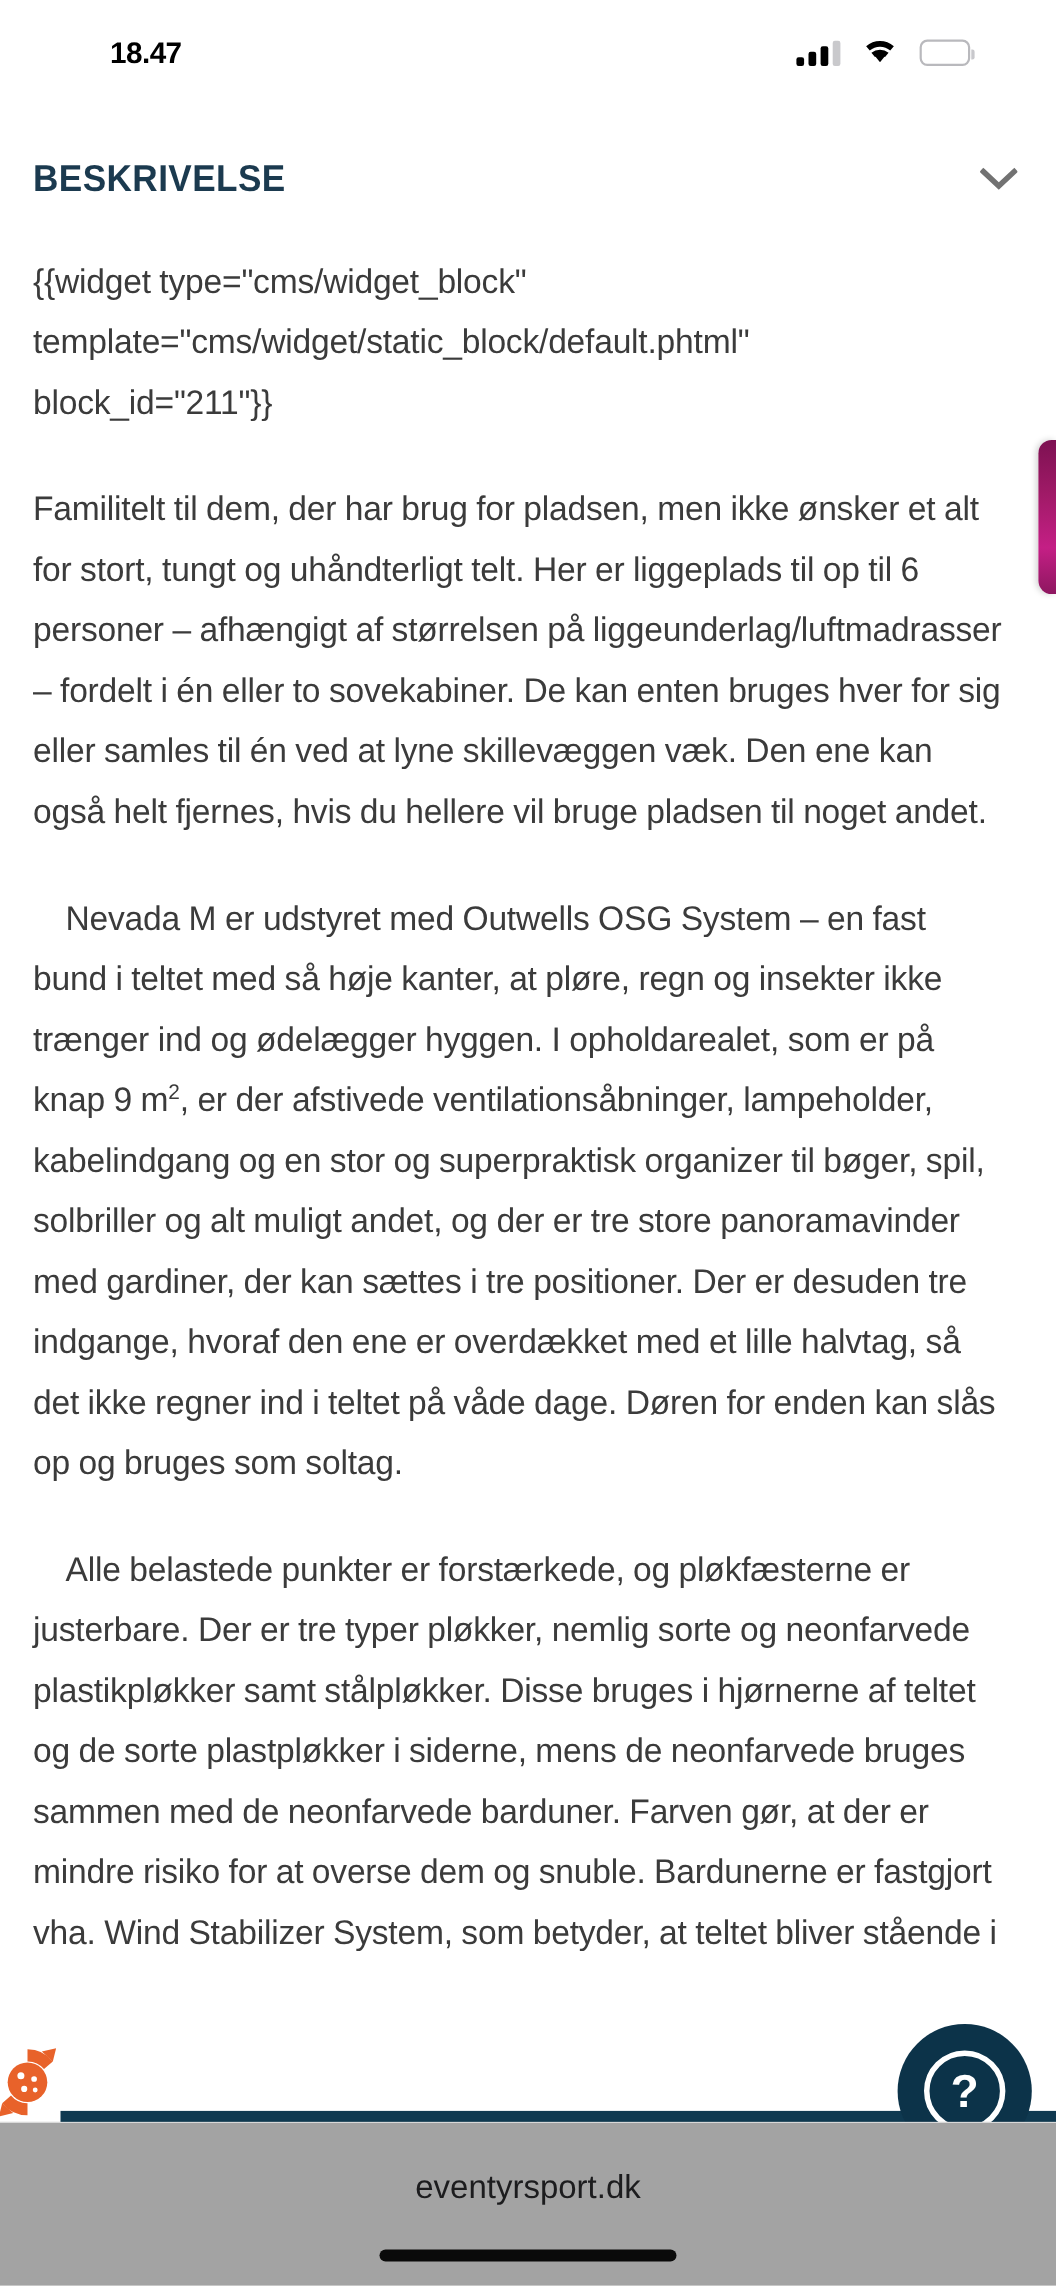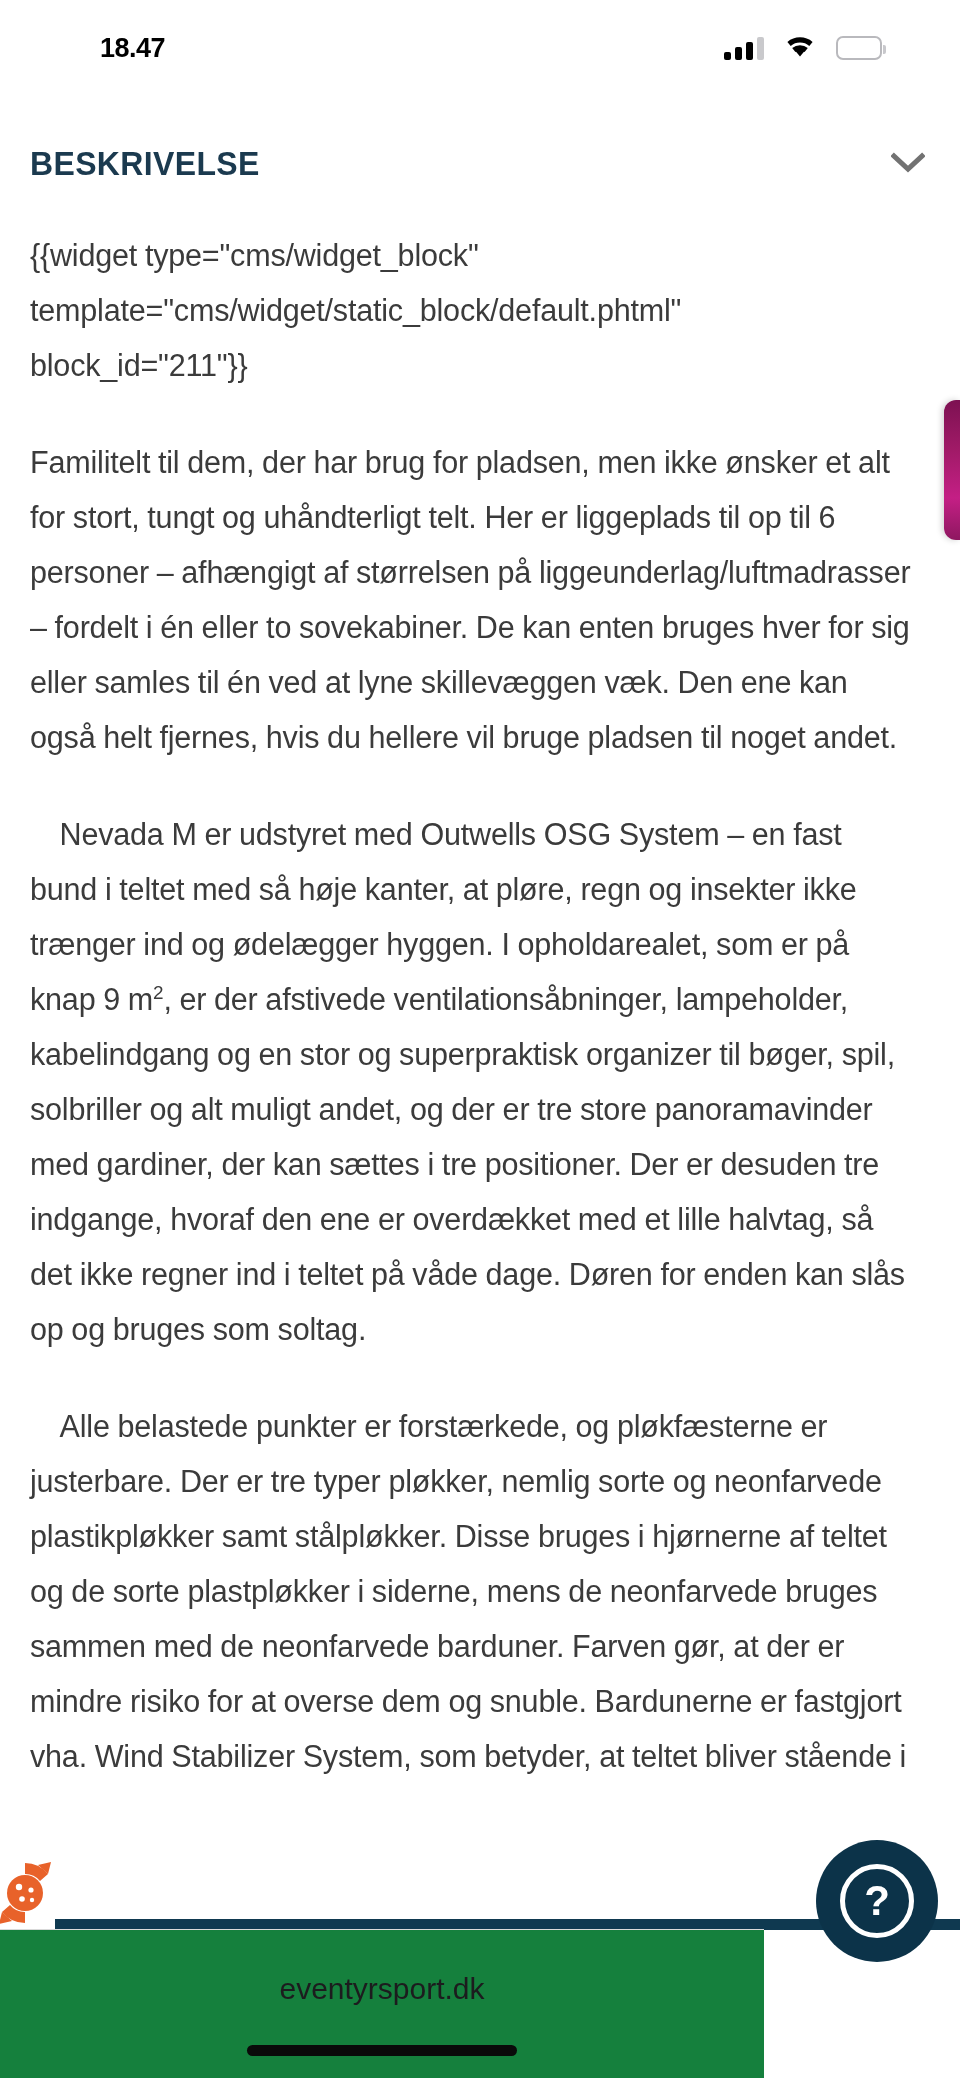--- a/index.html
+++ b/index.html
@@ -214,23 +214,23 @@
     height: 148px;
     background: #ffffff;
     z-index: 2;
   }
 
   
   .browser-bar {
     position: absolute;
     left: 0;
     bottom: 0;
-    width: 764px;
+    width: 960px;
     height: 148px;
-    background: #15803d;
+    background: #a3a3a3;
     border-top: 1px solid #d9d9d9;
     z-index: 10;
   }
   .browser-url {
     position: absolute;
     top: 42px;
     left: 0;
     width: 100%;
     text-align: center;
     font-size: 30px;

